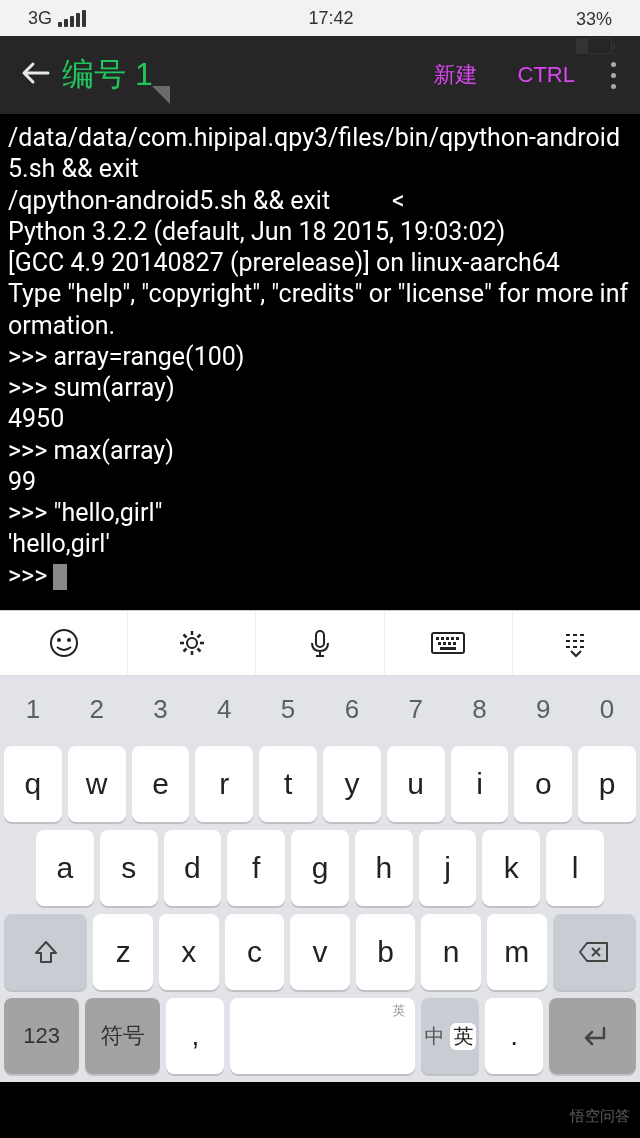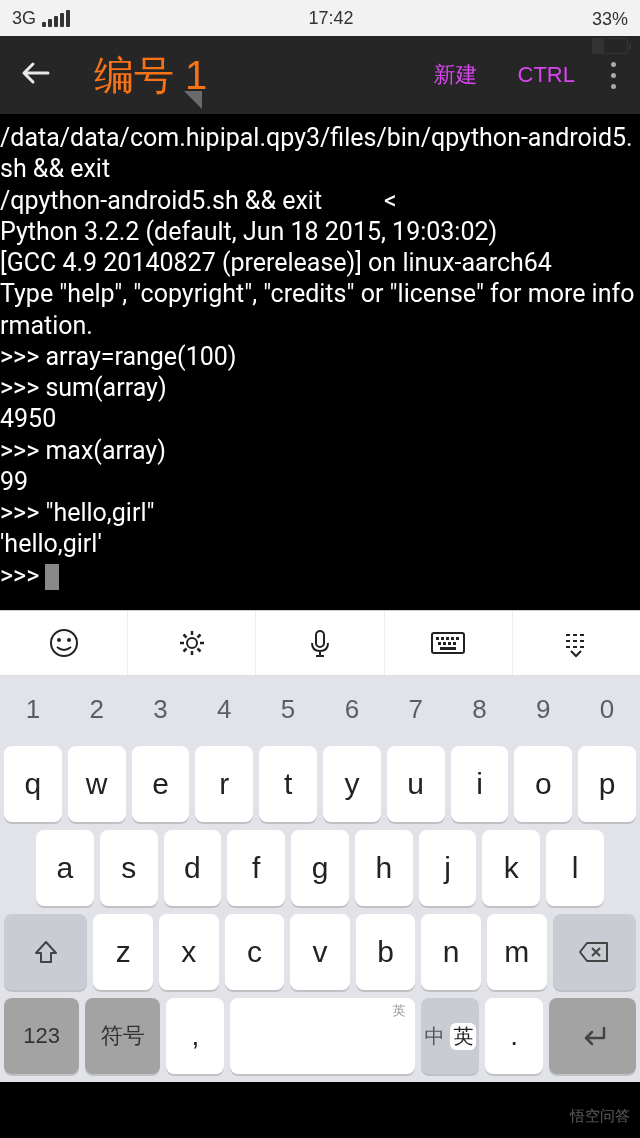--- a/index.html
+++ b/index.html
@@ -14,21 +14,21 @@
       background: #000;
       overflow: hidden;
       position: relative;
     }
     .status-bar {
       height: 36px;
       background: #f2f2f2;
       display: flex;
       align-items: center;
       justify-content: space-between;
-      padding: 0 12px;
+      padding: 0 28px;
       font-size: 18px;
       color: #333;
     }
     .status-left {
       display: flex;
       align-items: center;
       gap: 6px;
     }
     .status-right {
       display: flex;
@@ -79,26 +79,25 @@
       display: flex;
       align-items: center;
       padding: 0 8px;
     }
     .back-arrow {
       color: #e8e8e8;
       padding: 0 12px;
       cursor: pointer;
     }
     .toolbar-title {
-      color: #f97316;
-      font-size: 40px;
+      color: #22c55e;
+      font-size: 32px;
       flex: 1;
       position: relative;
       font-weight: 400;
-      margin-left: 32px;
     }
     .dropdown-caret {
       position: absolute;
       bottom: -15px;
       left: 90px;
     }
     .toolbar-actions {
       display: flex;
       align-items: center;
       gap: 0;
@@ -122,21 +121,21 @@
       height: 5px;
       background: #aaa;
       border-radius: 50%;
     }
     .terminal {
       background: #000;
       color: #fff;
       font-family: "Roboto", monospace;
       font-size: 25px;
       line-height: 1.25;
-      padding: 8px 0;
+      padding: 8px 8px;
       height: 496px;
       overflow: hidden;
       white-space: pre-wrap;
       word-break: break-all;
     }
     .cursor-block {
       display: inline-block;
       width: 14px;
       height: 26px;
       background: #888;

